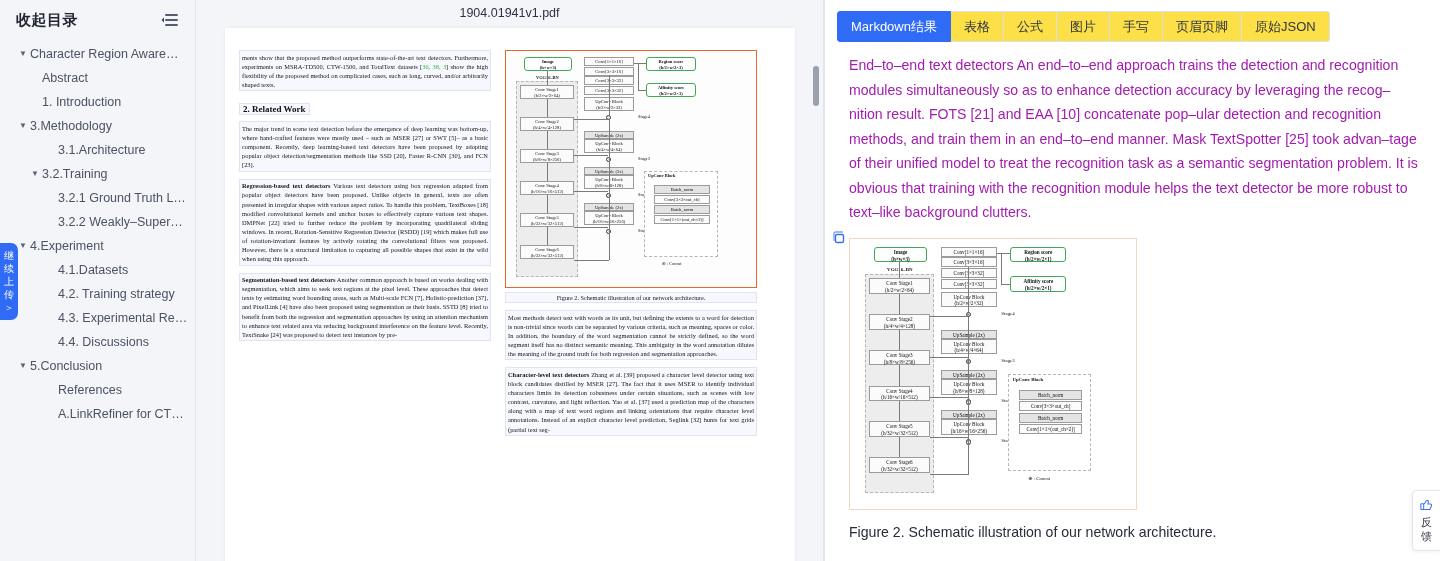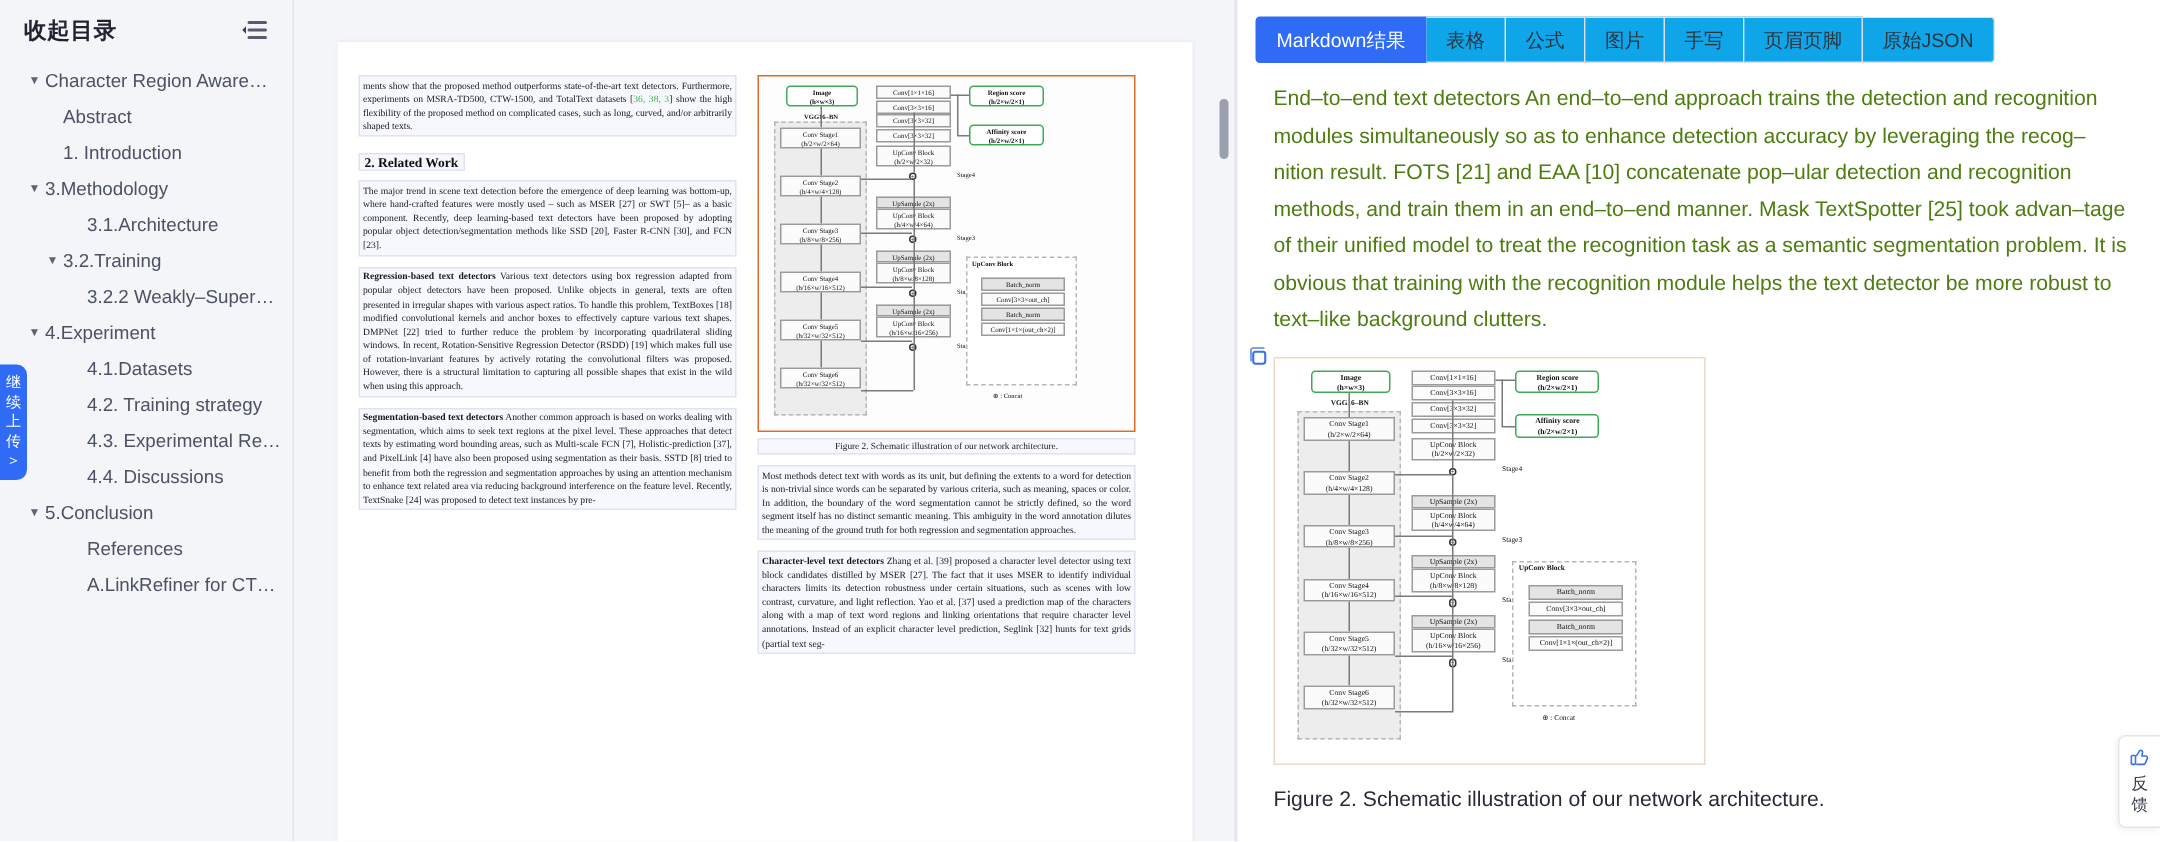--- a/index.html
+++ b/index.html
@@ -132,31 +132,31 @@
     position: relative; overflow: hidden;
     border-left: 1px solid #e3e5ec;
   }
   .tabs { display: flex; padding: 11px 12px 0 12px; }
   .tab {
     height: 31px; padding: 0 13px;
     display: flex; align-items: center; justify-content: center;
     font-size: 13px; color: #2e3440;
     border: 1px solid #dcdfe6;
     border-left-width: 0;
-    background: #0ea5e9; cursor: pointer;
+    background: #fde047; cursor: pointer;
     white-space: nowrap;
   }
   .tab:first-child { border-left-width: 1px; border-radius: 3px 0 0 3px; }
   .tab:last-child { border-radius: 0 3px 3px 0; }
   .tab.active {
     background: #2f6bf5; border-color: #2f6bf5; color: #fff;
   }
   .rbody { padding: 11px 22px 0 24px; }
   .rp {
-    font-size: 14.1px; line-height: 24.5px; color: #4d7c0f;
+    font-size: 14.1px; line-height: 24.5px; color: #a21caf;
     text-align: left; margin-bottom: 13px;
   }
   .rfig {
     border: 1px solid #efd9c6;
     background: #fff;
     padding: 6px 8px;
     margin: 2px 0 11px 0;
     position: relative;
     width: 288px;
   }
@@ -240,20 +240,24 @@
         <div class="toc-item lvl2">
           <span class="tri blank">▼</span>
           <span class="cap">3.1.Architecture</span>
         </div>
         <div class="toc-item lvl1">
           <span class="tri">▼</span>
           <span class="cap">3.2.Training</span>
         </div>
         <div class="toc-item lvl2">
           <span class="tri blank">▼</span>
+          <span class="cap">3.2.1 Ground Truth L…</span>
+        </div>
+        <div class="toc-item lvl2">
+          <span class="tri blank">▼</span>
           <span class="cap">3.2.2 Weakly–Supervi…</span>
         </div>
         <div class="toc-item lvl0">
           <span class="tri">▼</span>
           <span class="cap">4.Experiment</span>
         </div>
         <div class="toc-item lvl2">
           <span class="tri blank">▼</span>
           <span class="cap">4.1.Datasets</span>
         </div>
@@ -286,20 +290,21 @@
     <div class="upload-tab">
         <span>继</span>
         <span>续</span>
         <span>上</span>
         <span>传</span>
         <span>＞</span>
       </div>
   </aside>
 
   <section class="viewer">
+    <div class="viewer-top">1904.01941v1.pdf</div>
 
     <div class="page">
       <div class="cols">
 
         <div class="col">
           <div class="ptxt">
             <span>ments show that the proposed method outperforms state-of-the-art text detectors. Furthermore, experiments on MSRA-TD500, CTW-1500, and TotalText datasets [</span><span class="ref">36, 38, 3</span><span>] show the high flexibility of the proposed method on complicated cases, such as long, curved, and/or arbitrarily shaped texts.</span>
           </div>
           <div class="h2">2. Related Work</div>
           <div class="ptxt">The major trend in scene text detection before the emergence of deep learning was bottom-up, where hand-crafted features were mostly used – such as MSER [27] or SWT [5]– as a basic component. Recently, deep learning-based text detectors have been proposed by adopting popular object detection/segmentation methods like SSD [20], Faster R-CNN [30], and FCN [23].</div>

